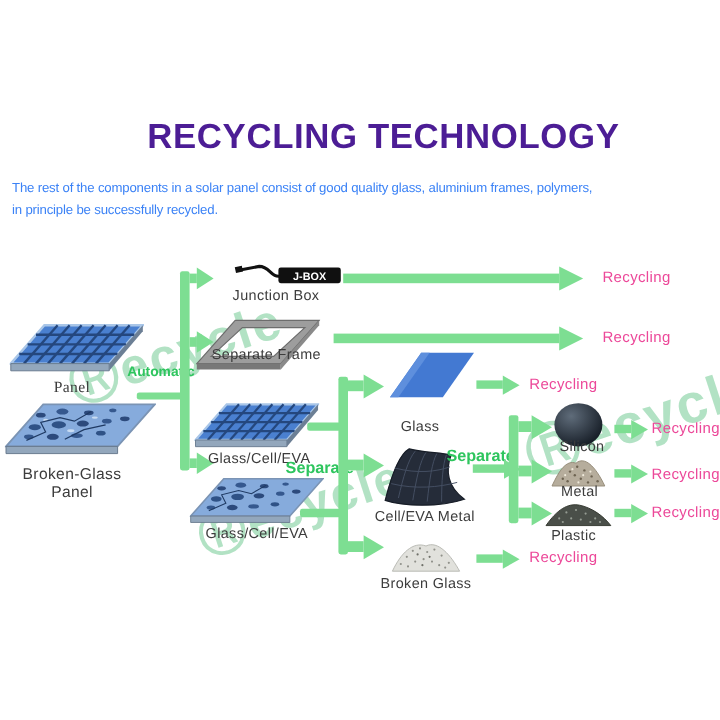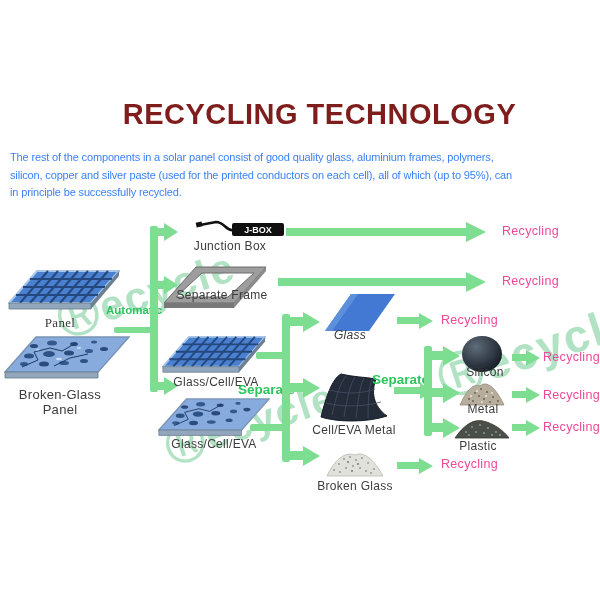--- a/index.html
+++ b/index.html
@@ -1,19 +1,19 @@
 <!DOCTYPE html>
 <html><head>
 <meta charset="utf-8">
 <style>
   html,body{margin:0;padding:0;background:#fff;}
   .stage{position:relative;width:600px;height:600px;background:#fff;overflow:hidden;
          font-family:"Liberation Sans",sans-serif;}
   .page-title{position:absolute;left:0;right:0;top:98px;margin:0;text-align:center;
-              font-size:29px;font-weight:bold;letter-spacing:.5px;color:#7f1d1d;padding-left:39px;}
+              font-size:29px;font-weight:bold;letter-spacing:.5px;color:#4c1d95;padding-left:39px;}
   .intro{position:absolute;left:10px;top:149px;width:588px;color:#3b82f6;
          font-size:11px;line-height:17.5px;letter-spacing:-0.15px;}
   .intro div{white-space:nowrap;}
   .wm{position:absolute;font-size:40px;font-weight:bold;white-space:nowrap;
       color:rgba(72,186,115,.42);transform:rotate(-18deg);transform-origin:0 0;
       letter-spacing:2px;pointer-events:none;}
   .node-label{position:absolute;transform:translateX(-50%);font-size:12px;color:#3c3c3c;
               white-space:nowrap;letter-spacing:.3px;}
   .node-label.big{font-size:13px;}
   .node-label.multi{white-space:normal;width:110px;text-align:center;}
@@ -34,21 +34,20 @@
 </style>
 </head>
 <body>
 
 <div class="stage">
 
   <h1 class="page-title">RECYCLING TECHNOLOGY</h1>
 
   <div class="intro">
     <div>The rest of the components in a solar panel consist of good quality glass, aluminium frames, polymers,</div>
-    <div>silicon, copper and silver paste (used for the printed conductors on each cell), all of which (up to 95%), can</div>
     <div>in principle be successfully recycled.</div>
   </div>
 
   <div class="wm" style="left:50px;top:296px;font-size:42px;">Ⓡecycle</div>
   <div class="wm" style="left:158px;top:424px;">Ⓡecycle</div>
   <div class="wm" style="left:430px;top:352px;font-size:46px;">Ⓡecycle</div>
 
   <svg class="icon" style="left:8px;top:268px;" width="112" height="46" viewBox="0 0 112 46">
     <polygon points="1,35 29,3 111,3 83,35" fill="#4a80d0" stroke="#a9c6e8" stroke-width="2"></polygon>
     <g stroke="#24477e" stroke-width="2">
@@ -179,21 +178,21 @@
 
   <div class="bar" style="left:282px;top:314px;width:8px;height:148px;"></div>
   <div class="arrow a-big" style="left:290px;top:317px;width:13px;"></div>
   <div class="arrow a-big" style="left:290px;top:383px;width:13px;"></div>
   <div class="arrow a-big" style="left:290px;top:451px;width:13px;"></div>
 
   <svg class="icon" style="left:325px;top:292px;" width="70" height="41" viewBox="0 0 70 41">
     <polygon points="0,39 26,2 70,2 44,39" fill="#4379d2"></polygon>
     <polygon points="0,39 26,2 33,2 7,39" fill="#5e8fdd"></polygon>
   </svg>
-  <div class="node-label" style="left:350px;top:328px;font-style:italic;">Glass</div>
+  <div class="node-label" style="left:350px;top:348px;">Glass</div>
   <div class="arrow a-mid" style="left:397px;top:317px;width:22px;"></div>
   <div class="recycling" style="left:441px;top:313px;">Recycling</div>
 
   <svg class="icon" style="left:318px;top:370px;" width="72" height="52" viewBox="0 0 72 52">
     <path d="M3,47 C8,27 14,9 23,4 C35,7 47,7 58,9 C53,22 55,36 69,46 C48,53 18,52 3,47 Z" fill="#252c39" stroke="#171d27" stroke-width="1"></path>
     <g stroke="#454f63" stroke-width="0.8" fill="none">
       <path d="M14,45 C18,28 22,13 28,6"></path>
       <path d="M26,47 C29,29 32,14 37,7"></path>
       <path d="M38,48 C40,30 42,15 46,8"></path>
       <path d="M50,48 C50,31 51,17 54,9"></path>

